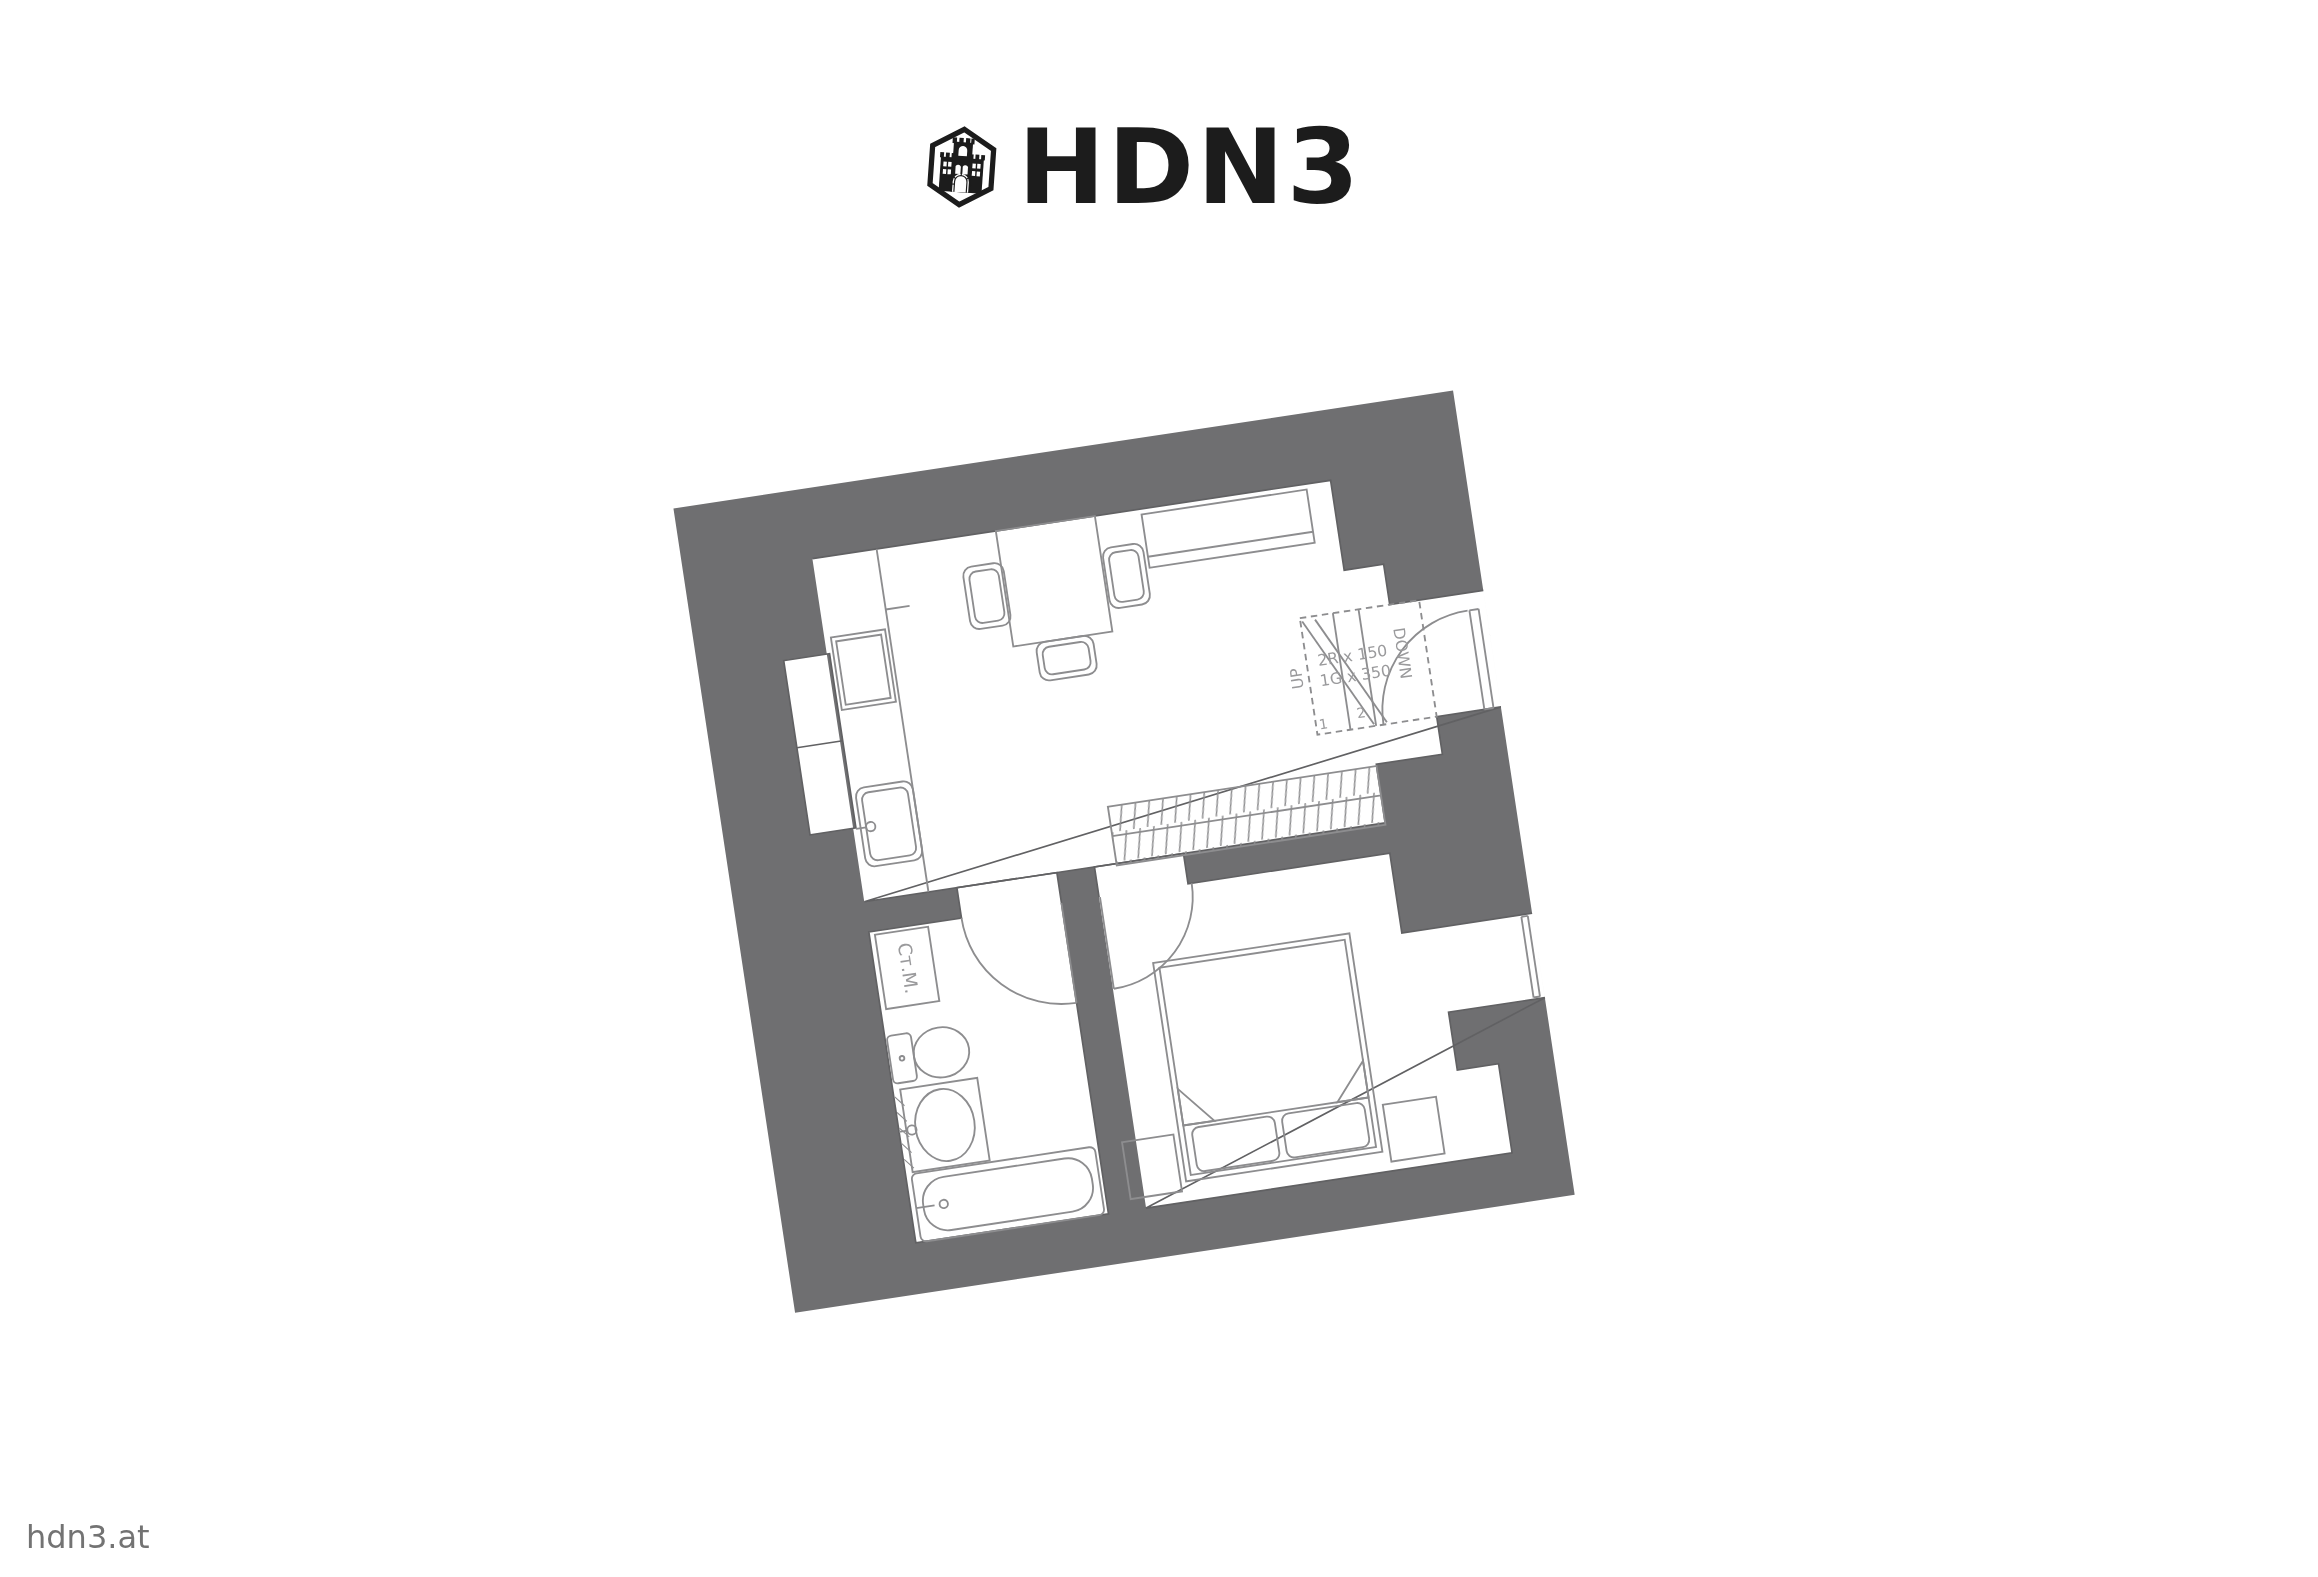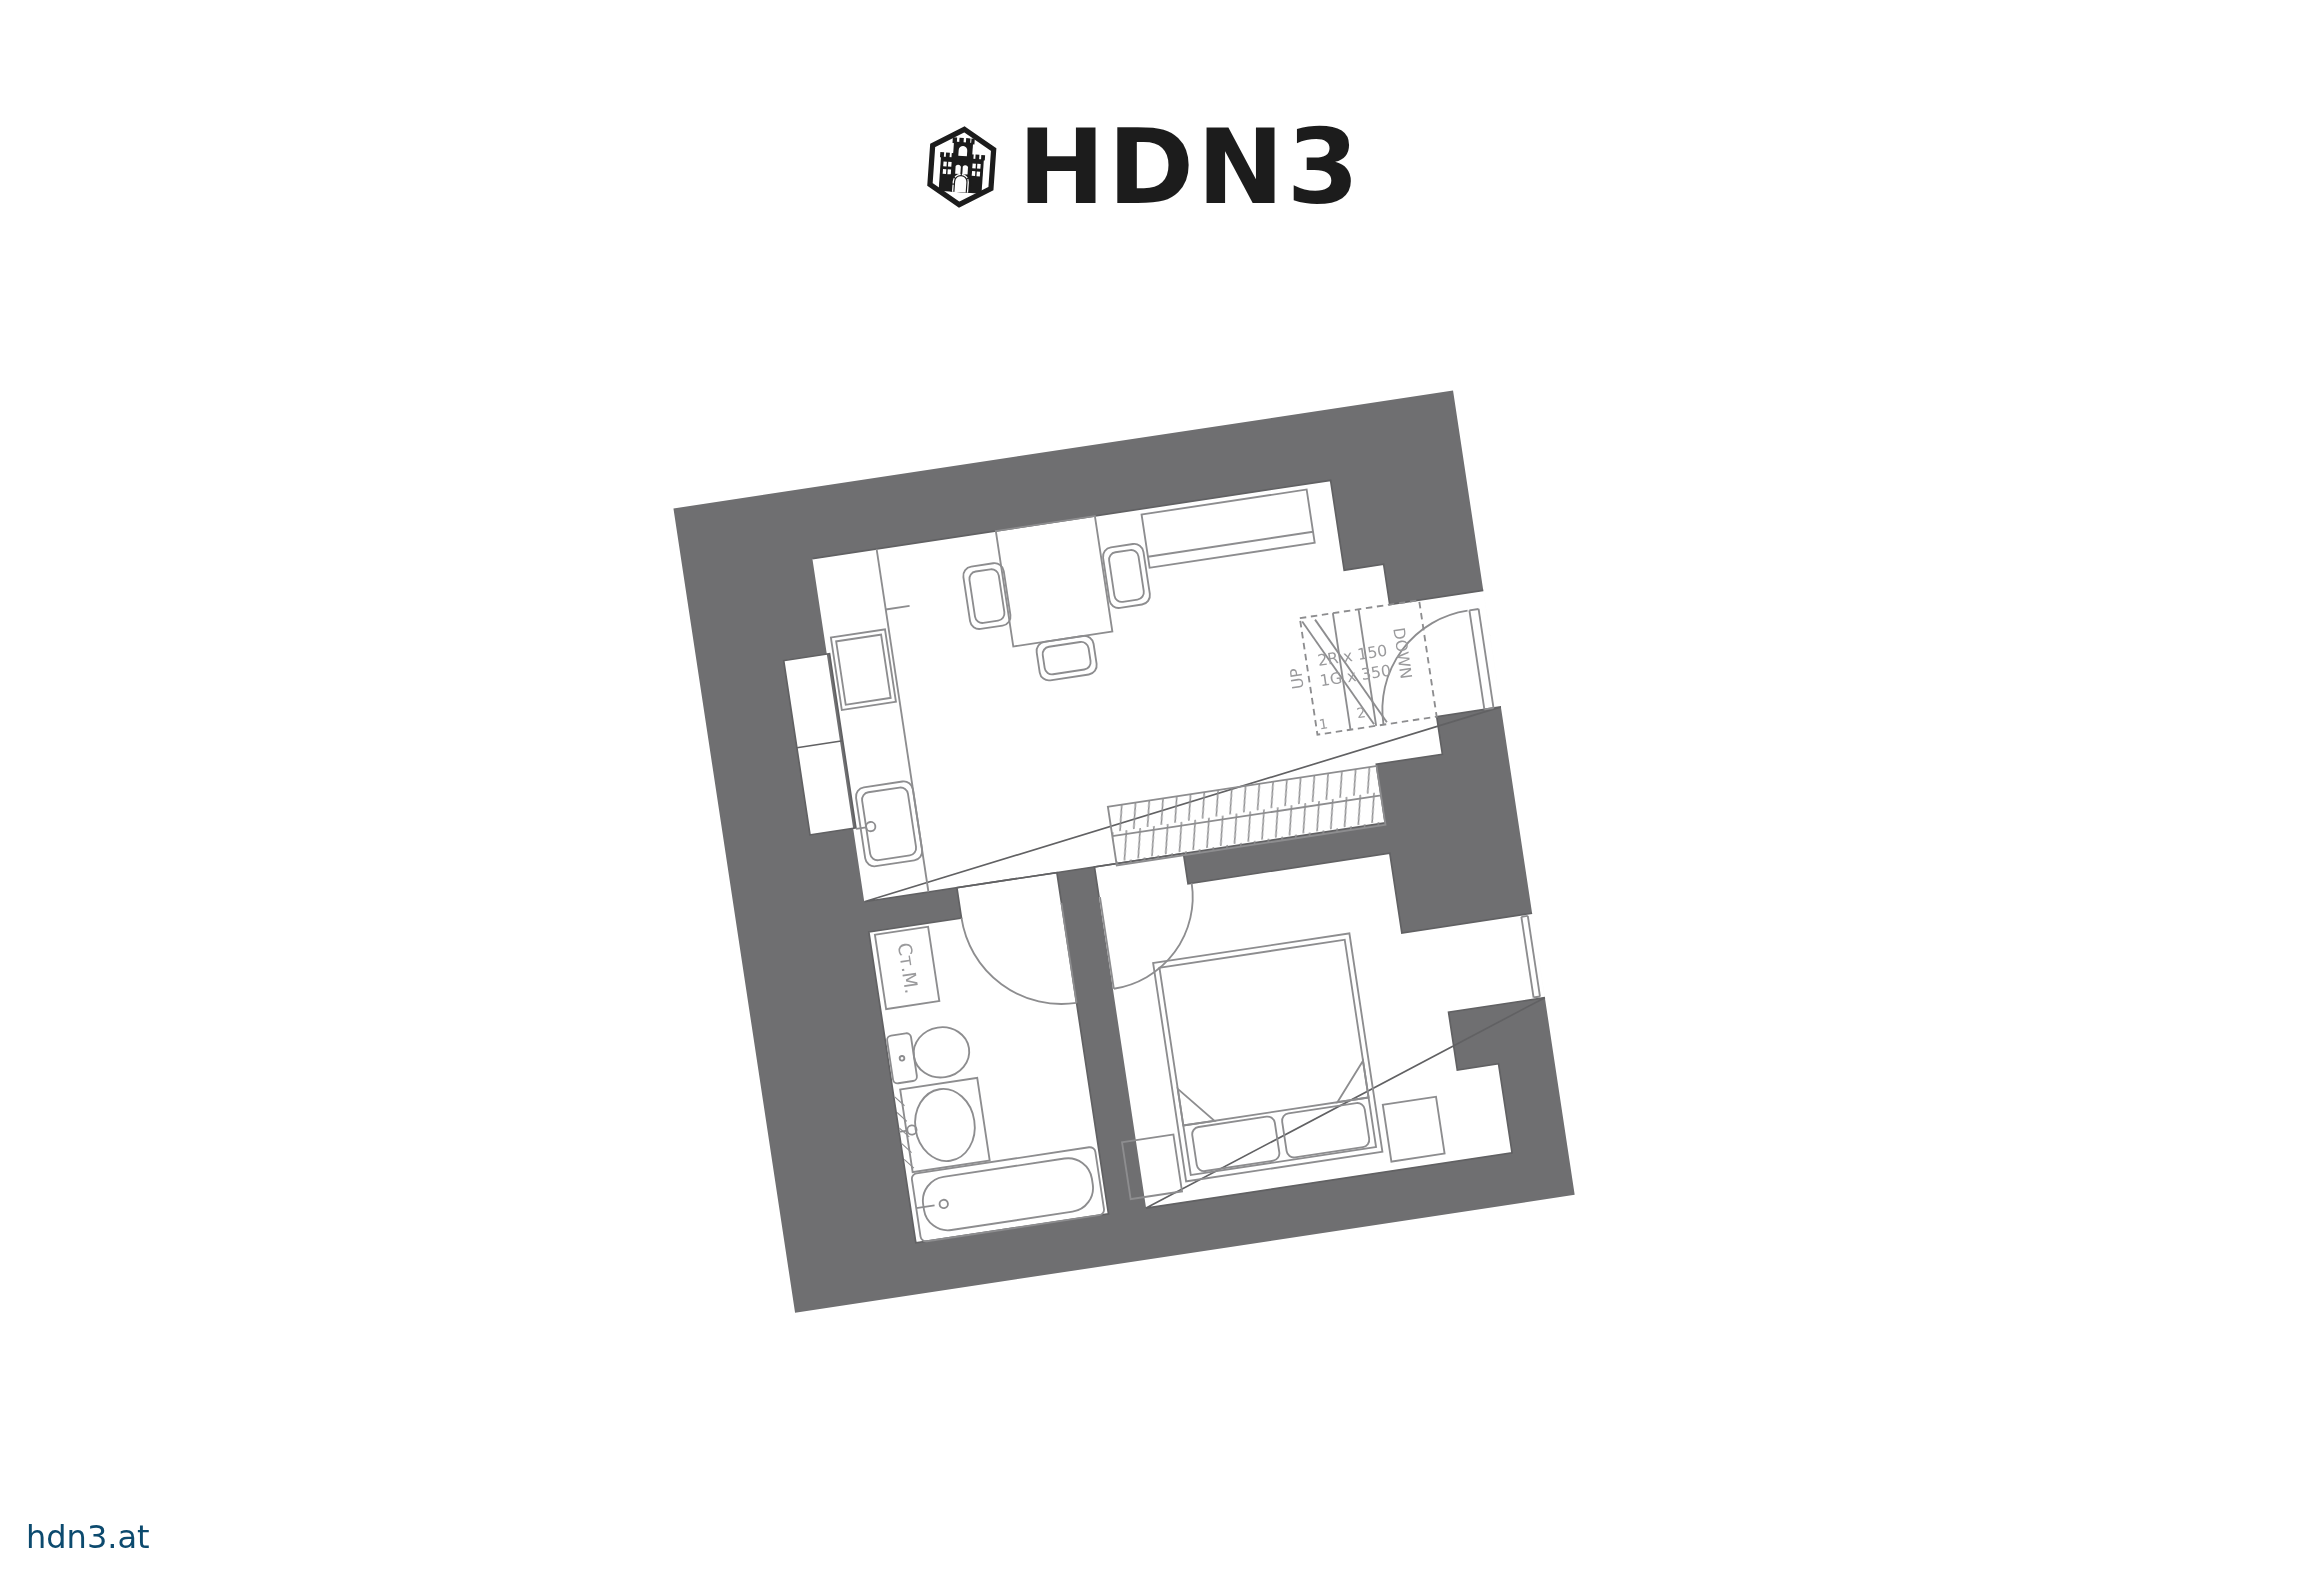--- a/index.html
+++ b/index.html
@@ -1,21 +1,21 @@
 <!DOCTYPE html>
 <html style="font-size:15px"><head>
 <meta charset="utf-8">
 <style>
   html,body{margin:0;padding:0;background:#ffffff;}
   #canvas{position:relative;width:2319px;height:1578px;background:#ffffff;overflow:hidden;
           font-family:"DejaVu Sans","Liberation Sans",sans-serif;padding-left:20px;}
   .logo-wrap{position:absolute;left:926px;top:100px;width:436px;height:134px;display:flex;align-items:center;}
   .logo-text{font-size:104px;font-weight:900;color:#1c1c1c;letter-spacing:2.8px;margin-left:20.4px;
              font-family:"DejaVu Sans","Liberation Sans",sans-serif;line-height:1;}
-  .watermark{position:absolute;left:26px;top:1518px;font-size:32px;color:#0c4a6e;
+  .watermark{position:absolute;left:26px;top:1518px;font-size:32px;color:#737373;
              font-family:"DejaVu Sans","Liberation Sans",sans-serif;}
   svg text{font-family:"DejaVu Sans","Liberation Sans",sans-serif;}
 </style>
 </head>
 <body>
 
 <div id="canvas">
 
   <div class="logo-wrap">
     <svg width="109" height="130" viewBox="0 0 150 170">

